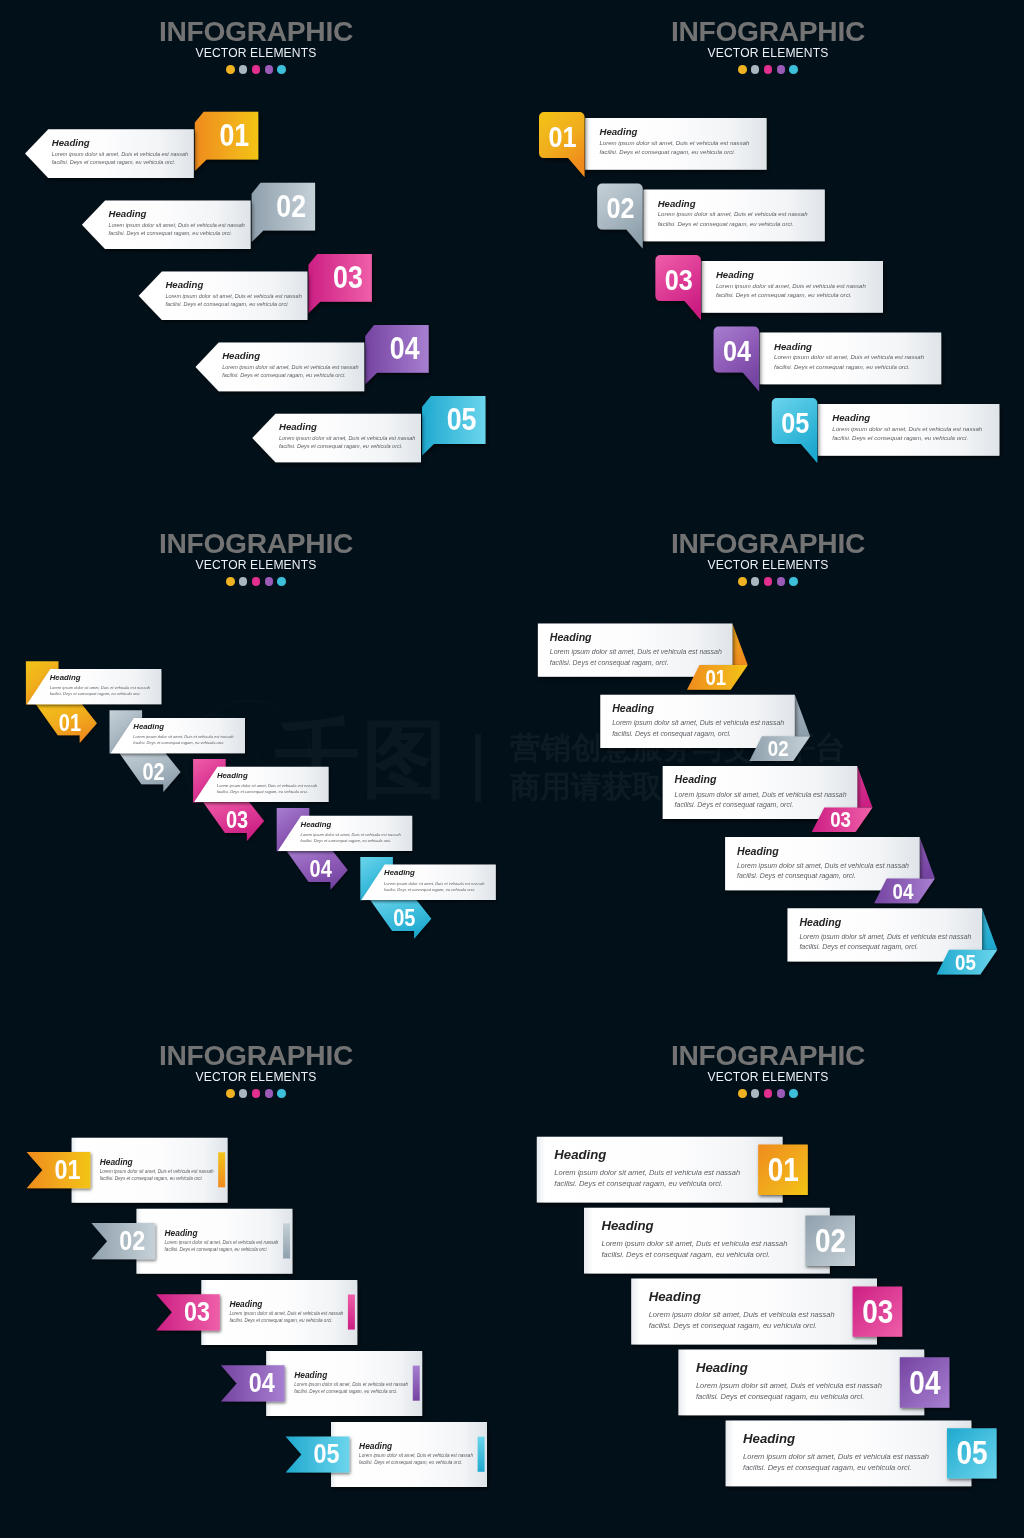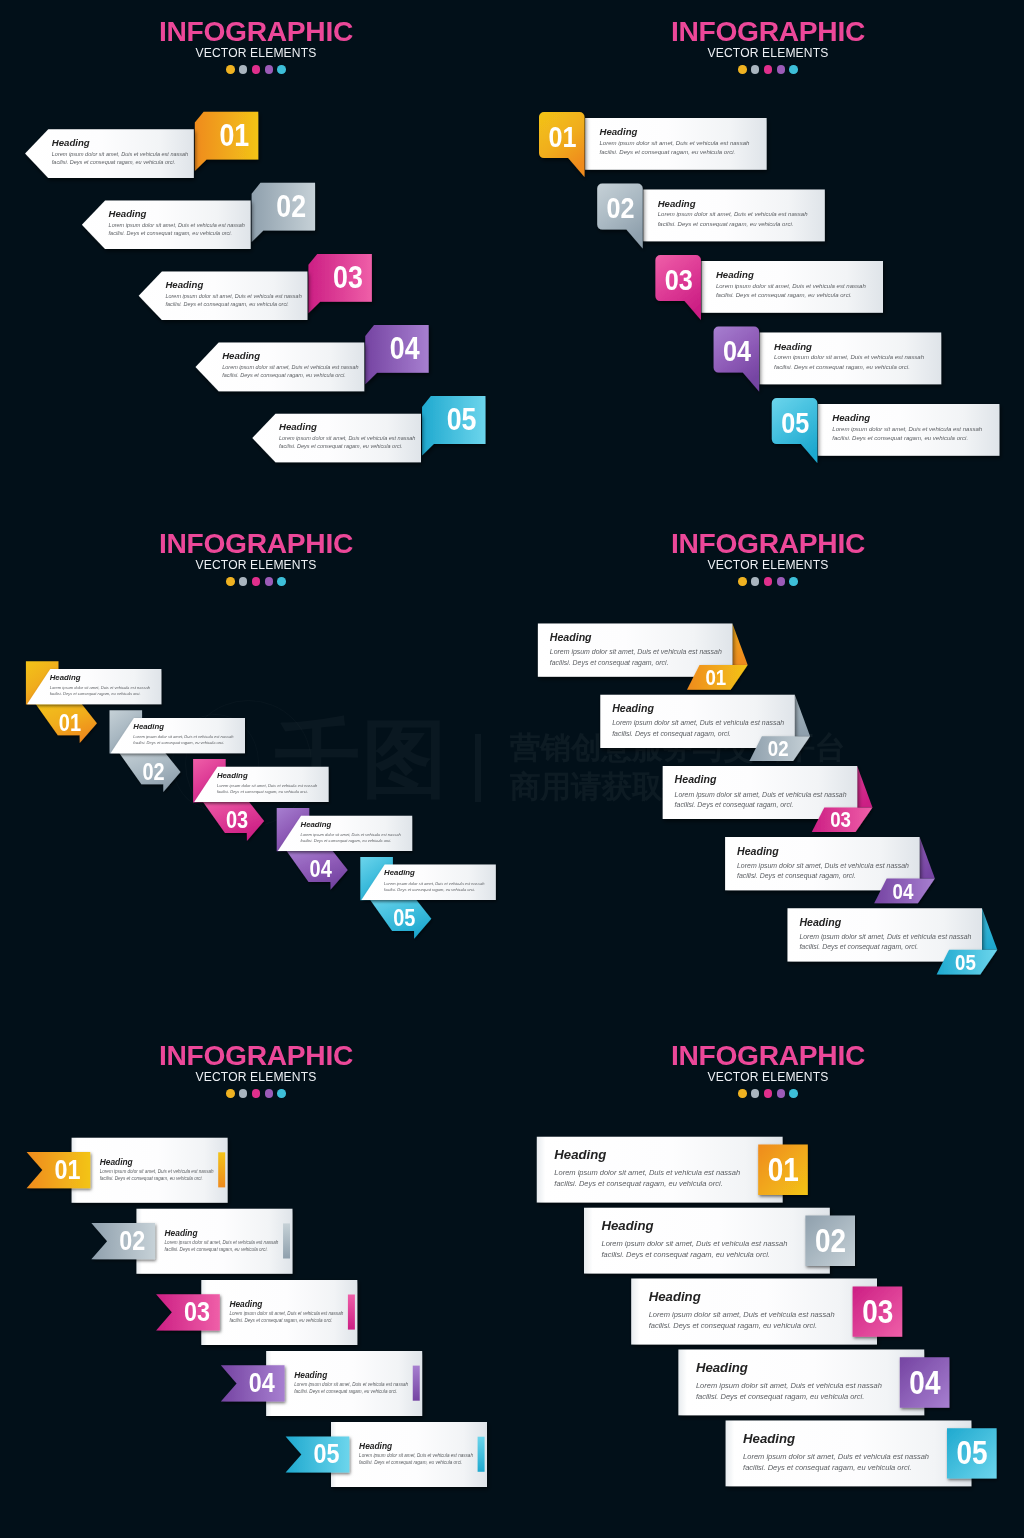--- a/index.html
+++ b/index.html
@@ -1,20 +1,20 @@
 <!DOCTYPE html>
 <html><head>
 <meta charset="utf-8">
 <style>
   html,body{margin:0;padding:0;}
   body{width:1024px;height:1538px;background:#021019;overflow:hidden;
        font-family:"Liberation Sans",sans-serif;}
   .panel{position:absolute;width:512px;height:512px;overflow:hidden;}
   .hdr{position:absolute;left:0;top:0;width:512px;text-align:center;}
-  .hdr-title{font-size:28.2px;font-weight:bold;color:#ec4899;line-height:1;padding-top:17px;letter-spacing:-0.3px;}
+  .hdr-title{font-size:28.2px;font-weight:bold;color:#737373;line-height:1;padding-top:17px;letter-spacing:-0.3px;}
   .hdr-sub{font-size:12.6px;font-weight:normal;color:#eef1f5;letter-spacing:0.15px;transform:scaleX(0.96);
            line-height:1;padding-top:2px;}
   .dots{display:flex;justify-content:center;gap:4.3px;padding-top:5.5px;}
   .dot{width:8.6px;height:8.6px;border-radius:50%;}
   .psvg{position:absolute;left:0;top:0;}
   .hd{font-family:"Liberation Sans",sans-serif;font-weight:bold;font-style:italic;fill:#232323;}
   .bd{font-family:"Liberation Sans",sans-serif;font-style:italic;fill:#5a5d61;}
   .nm{font-family:"Liberation Sans",sans-serif;font-weight:bold;fill:#ffffff;}
   #watermark{position:absolute;left:0;top:0;width:824px;height:1538px;pointer-events:none;}
   .wm-logo{position:absolute;left:275px;top:716px;font-size:85px;line-height:1;color:#ffffff;opacity:0.03;

